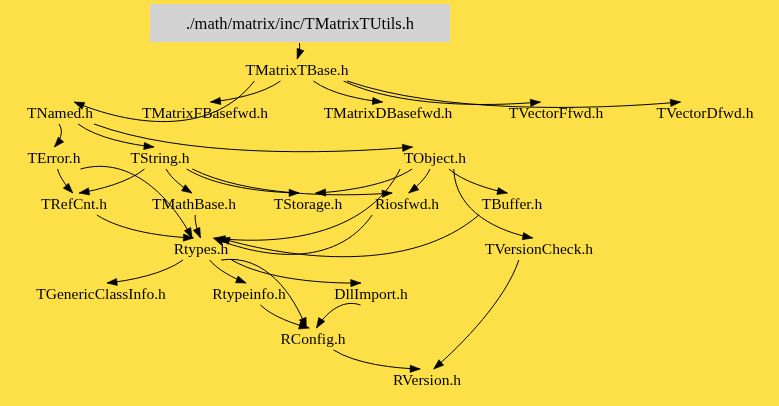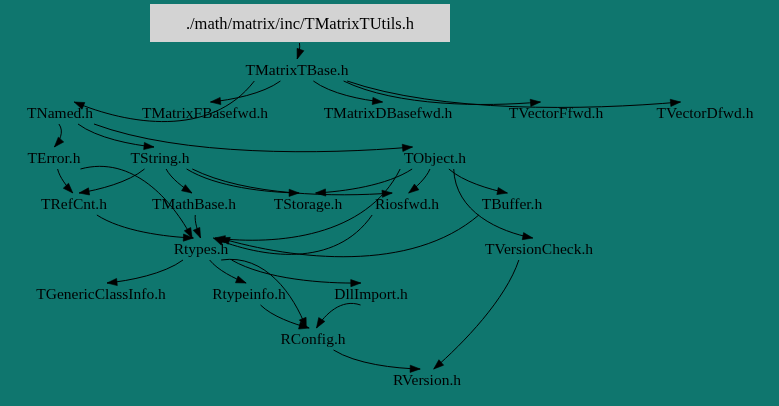--- a/index.html
+++ b/index.html
@@ -4,21 +4,21 @@
 <style>
   html, body {
     margin: 0;
     padding: 0;
     background: #ffffff;
   }
   #canvas {
     position: relative;
     width: 779px;
     height: 406px;
-    background: #0f766e;
+    background: #fde047;
     overflow: hidden;
     font-family: "Liberation Serif", "DejaVu Serif", serif;
     text-decoration: underline;
   }
   #graph-svg {
     position: absolute;
     left: 0;
     top: 0;
     width: 779px;
     height: 406px;

